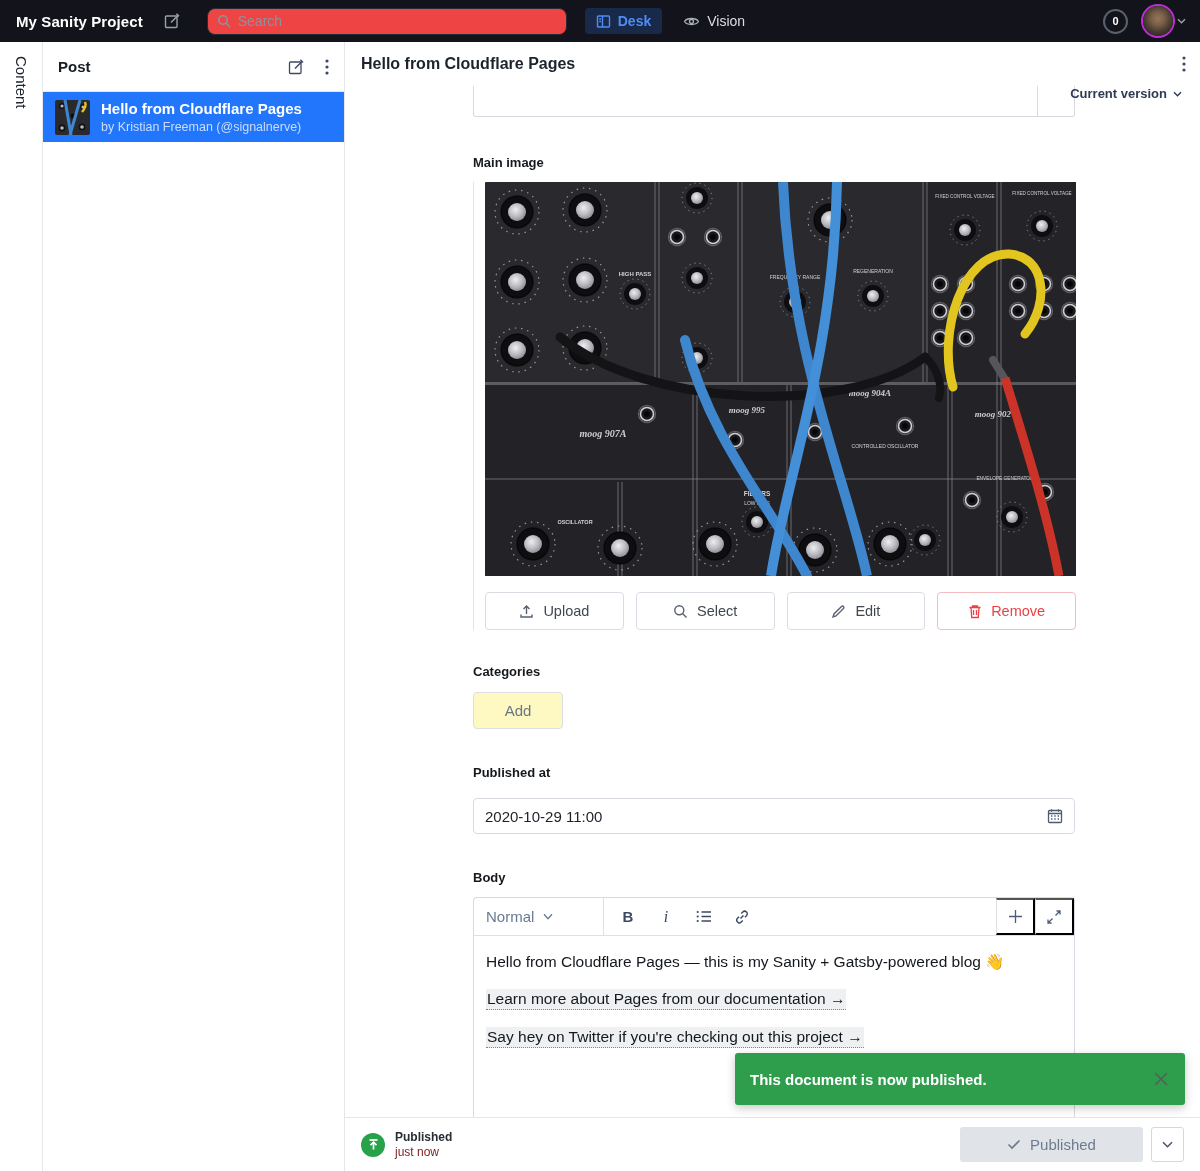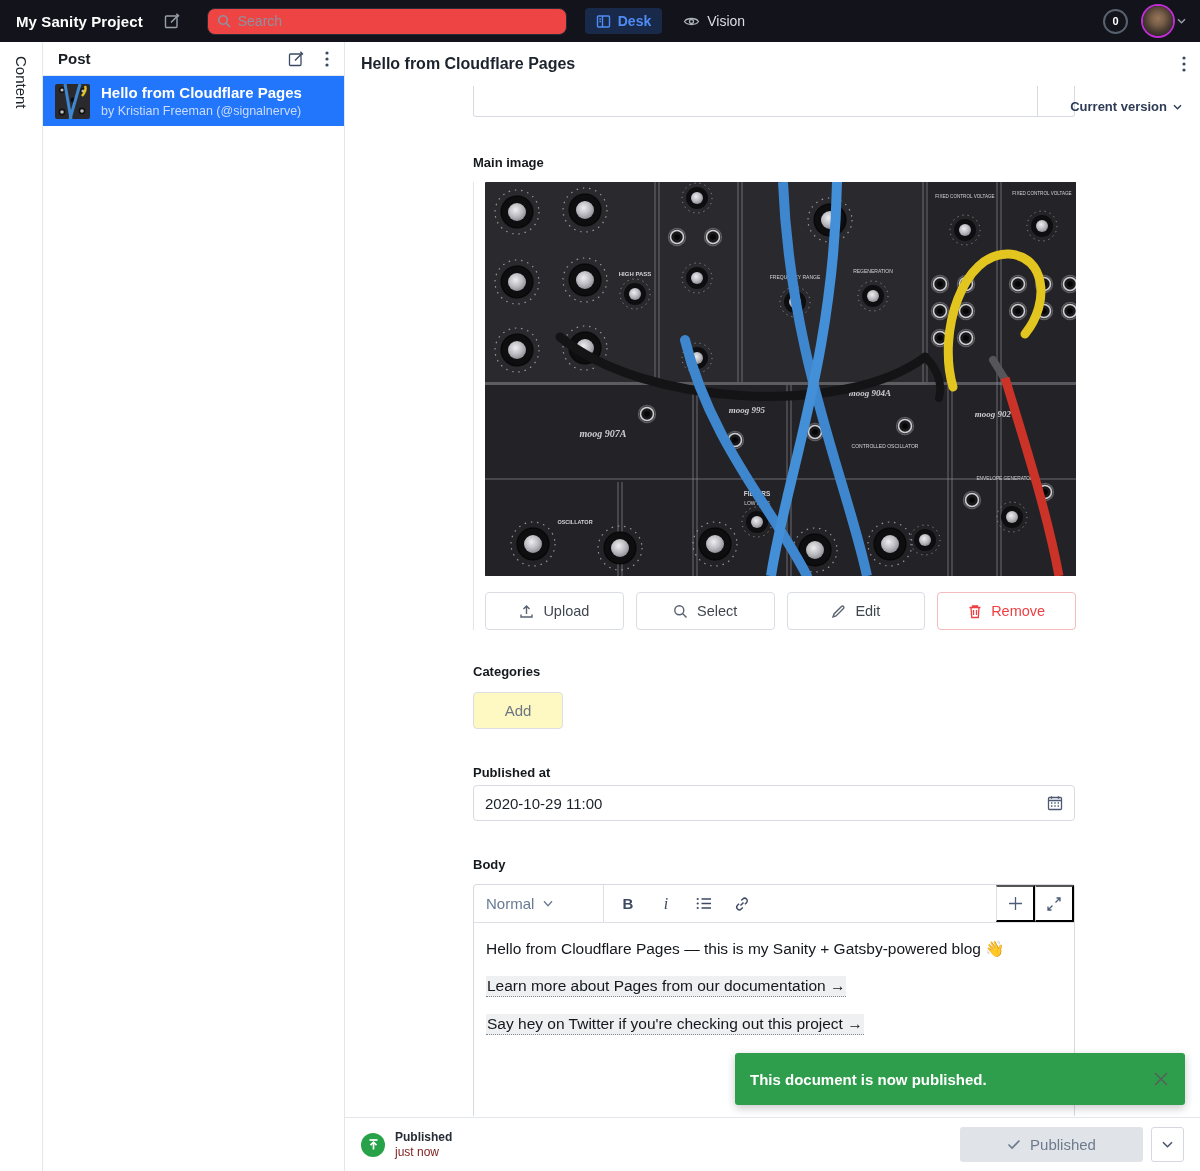--- a/index.html
+++ b/index.html
@@ -35,36 +35,36 @@
 
   
   .app-body { flex:1; display:flex; min-height:0; }
   .rail { width:43px; border-right:1px solid #e4e7eb; background:#fff; flex-shrink:0;
     display:flex; justify-content:center; padding-top:14px; cursor:pointer; }
   .rail-label { writing-mode:vertical-rl; font-size:15px; font-weight:500; color:#20262d; }
 
   
   .list-panel { width:302px; border-right:1px solid #e3e6ea; flex-shrink:0;
     display:flex; flex-direction:column; background:#fff; }
-  .list-header { height:34px; border-bottom:1px solid #e8ebee; display:flex;
+  .list-header { height:50px; border-bottom:1px solid #e8ebee; display:flex;
     align-items:center; padding:4px 15px; gap:20px; }
   .list-header-title { font-size:15px; font-weight:700; color:#181d24; flex:1; }
   .list-header .icon-btn { color:#3c4963; }
   .list-item { height:50px; background:#2276fc; display:flex; align-items:center;
     padding:0 12px; gap:11px; cursor:pointer; }
   .thumb { width:35px; height:35px; border-radius:2px; overflow:hidden; flex-shrink:0; }
   .list-item-title { font-size:15px; font-weight:600; color:#fff; line-height:1.2; }
   .list-item-sub { font-size:12.5px; color:#cadcfd; margin-top:2px; }
 
   
   .doc-panel { flex:1; display:flex; flex-direction:column; background:#fff; position:relative; min-width:0; }
   .doc-header { height:44px; display:flex; align-items:center; padding:0 14px 0 16px; flex-shrink:0; }
   .doc-title { font-size:16px; font-weight:600; color:#1c232d; flex:1; }
   .doc-header .icon-btn { color:#3c4963; }
-  .version-chip { position:absolute; top:57px; right:18px; display:flex; align-items:center;
+  .version-chip { position:absolute; top:44px; right:18px; display:flex; align-items:center;
     gap:6px; font-size:13px; font-weight:600; color:#2e3b55; cursor:pointer; z-index:3; }
 
   .doc-scroll { flex:1; overflow:hidden; padding:0 125px 0 128px; }
 
   .cutoff-input { position:relative; height:31px; border:1px solid #d7dbe1; border-top:none;
     border-radius:0 0 3px 3px; }
   .cutoff-gen { position:absolute; right:0; top:0; bottom:0; width:37px;
     border-left:1px solid #d7dbe1; border-radius:0 0 3px 0; cursor:pointer; background:#fff; }
 
   .field-label { font-size:13px; font-weight:600; color:#15191e; }
@@ -78,21 +78,21 @@
     font-weight:500; color:#40474f; cursor:pointer; font-family:inherit; }
   .img-btn .bicon { color:#58616e; display:flex; }
   .img-btn.danger { color:#ee3f43; border-color:#f4bcbe;justify-content:center; }
   .img-btn.danger .bicon { color:#ee3f43; }
 
   .lbl-categories { margin-top:34px; }
   .add-btn { margin-top:13px; width:90px; height:37px; border:1px solid #dbdee3; border-radius:4px;
     background:#fef9c3; color:#6d7583; font-size:15px; cursor:pointer; font-family:inherit; }
 
   .lbl-published { margin-top:36px; }
-  .date-input { margin-top:5px; width:602px; height:36px; border:1px solid #d7dbe1; border-radius:4px;
+  .date-input { margin-top:18px; width:602px; height:36px; border:1px solid #d7dbe1; border-radius:4px;
     display:flex; align-items:center; padding:0 11px; gap:8px; }
   .date-input input { flex:1; border:none; outline:none; font-size:15px; color:#1c222a;
     font-family:inherit; background:transparent; }
   .date-input .cal { color:#4e5a74; display:flex; cursor:pointer; }
 
   .lbl-body { margin-top:36px; }
   .editor { margin-top:12px; width:602px; height:232px; border:1px solid #d7dbe1;
     border-bottom:none; border-radius:4px 4px 0 0; display:flex; flex-direction:column; }
   .editor-toolbar { height:38px; border-bottom:1px solid #dde1e6; display:flex; align-items:stretch;
     flex-shrink:0; }

